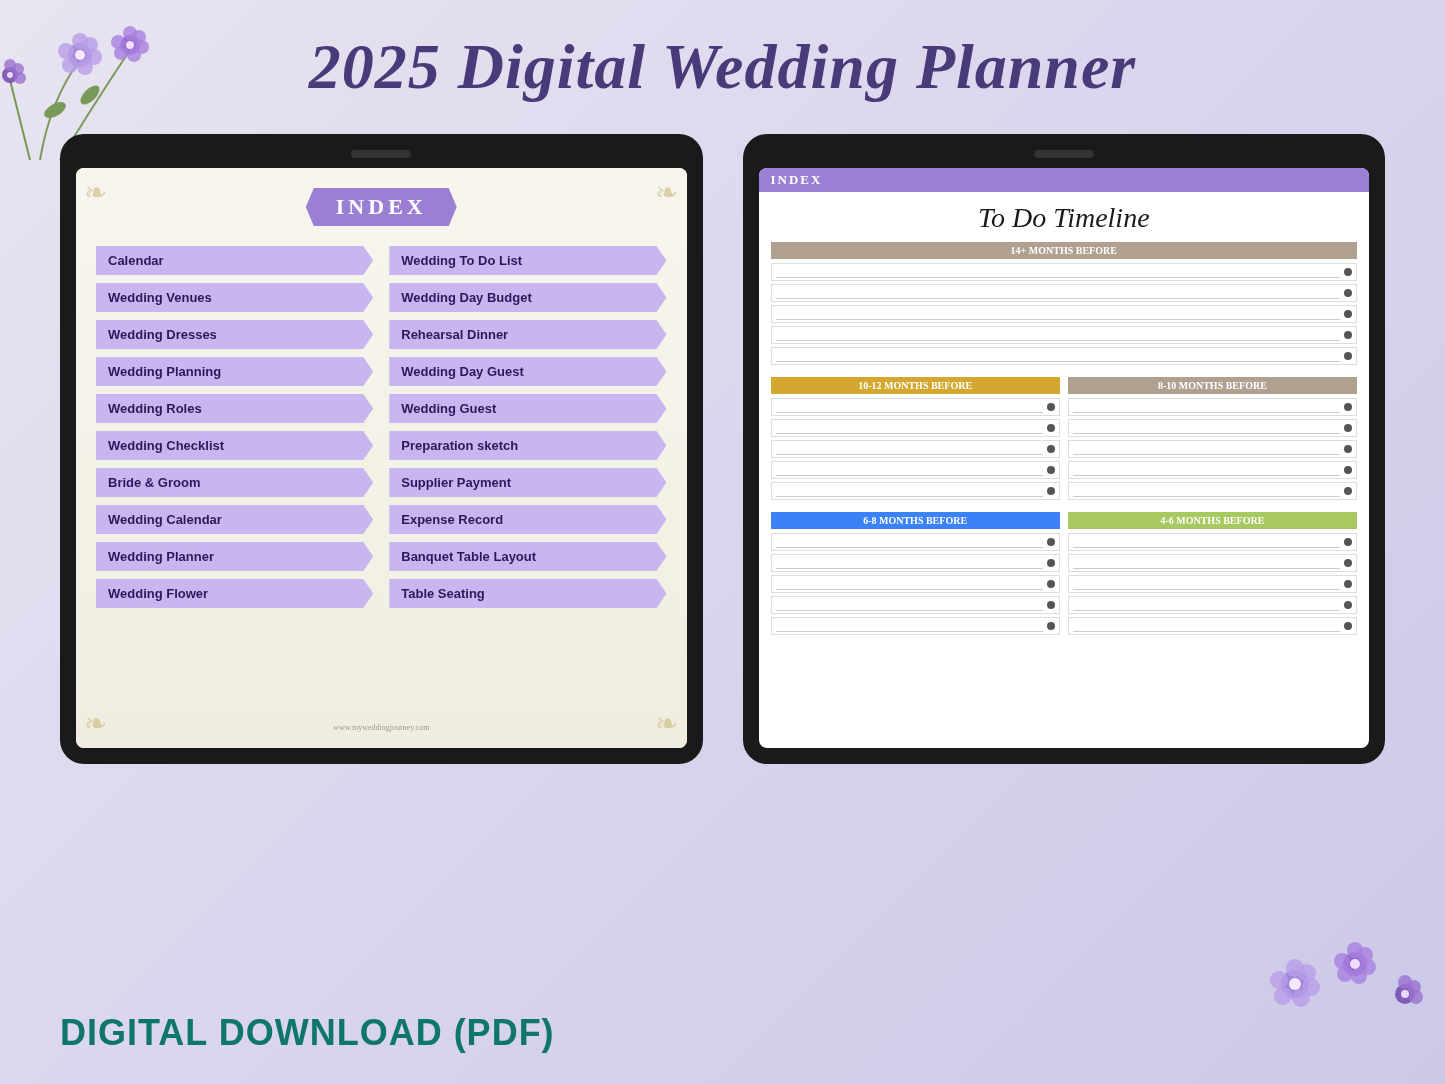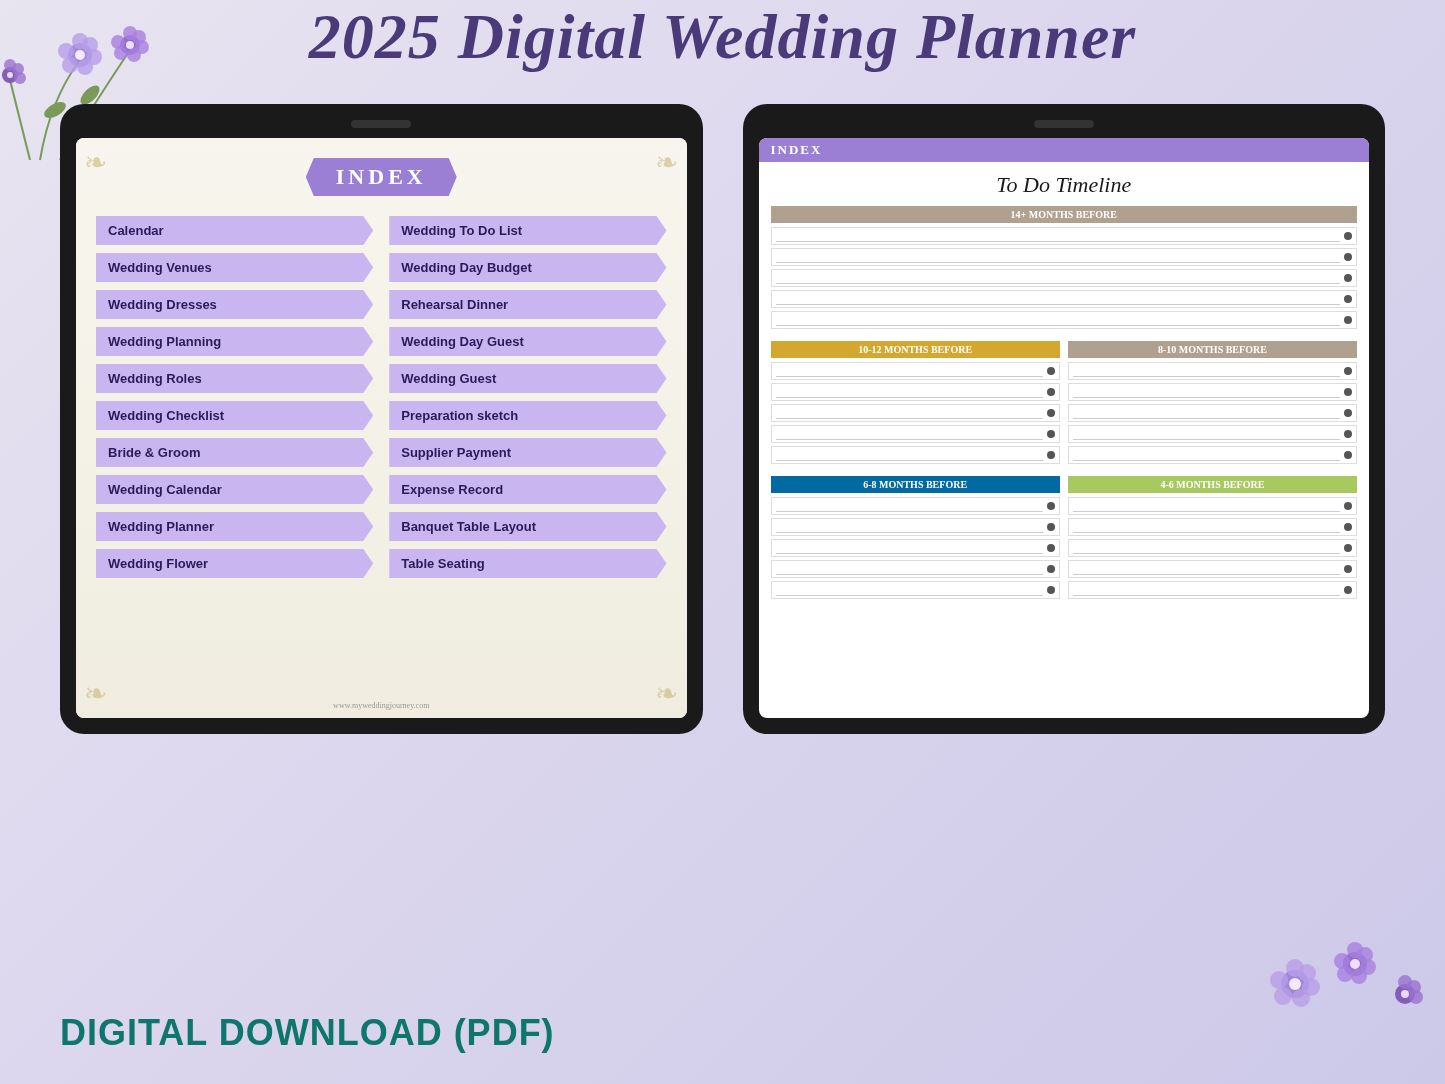--- a/index.html
+++ b/index.html
@@ -12,20 +12,21 @@
       position: relative;
     }
 
     
     .main-title {
       text-align: center;
       font-size: 64px;
       font-weight: bold;
       color: #4a3a7a;
       font-family: 'Palatino Linotype', Palatino, serif;
+      padding-top: 30px;
       letter-spacing: 1px;
       font-style: italic;
     }
 
     
     .badge {
       position: absolute;
       top: 155px;
       right: 540px;
       width: 120px;
@@ -156,21 +157,21 @@
       background: #9b7fd4;
       color: white;
       font-size: 13px;
       font-weight: bold;
       padding: 4px 12px;
       letter-spacing: 2px;
     }
 
     .todo-title {
       text-align: center;
-      font-size: 22px;
+      font-size: 28px;
       color: #1a1a1a;
       padding: 10px 0 8px 0;
       font-family: 'Brush Script MT', cursive;
       font-style: italic;
     }
 
     .timeline-grid {
       padding: 0 12px 10px 12px;
     }
 
@@ -243,21 +244,21 @@
     }
     .floral-bottom-right {
       position: absolute;
       bottom: 30px;
       right: 10px;
       pointer-events: none;
     }
 
     .website-text {
       position: absolute;
-      bottom: 8px;
+      bottom: 16px;
       left: 50%;
       transform: translateX(-50%);
       font-size: 8px;
       color: #999;
     }
   </style>
 </head>
 <body>
 
 <svg class="floral-top-left" width="220" height="170" viewBox="0 0 220 170">
@@ -463,21 +464,21 @@
                   </div>
                   <div class="timeline-line">
                     <div class="timeline-line-text"></div>
                     <div class="timeline-dot"></div>
                   </div>
                 </div>
               </div>
             </div>
             <div class="timeline-row">
               <div class="timeline-section">
-                <div class="timeline-section-header" style="background: #0369a1;">6-8 MONTHS BEFORE</div>
+                <div class="timeline-section-header" style="background: #3b82f6;">6-8 MONTHS BEFORE</div>
                 <div class="timeline-lines">
                   <div class="timeline-line">
                     <div class="timeline-line-text"></div>
                     <div class="timeline-dot"></div>
                   </div>
                   <div class="timeline-line">
                     <div class="timeline-line-text"></div>
                     <div class="timeline-dot"></div>
                   </div>
                   <div class="timeline-line">

